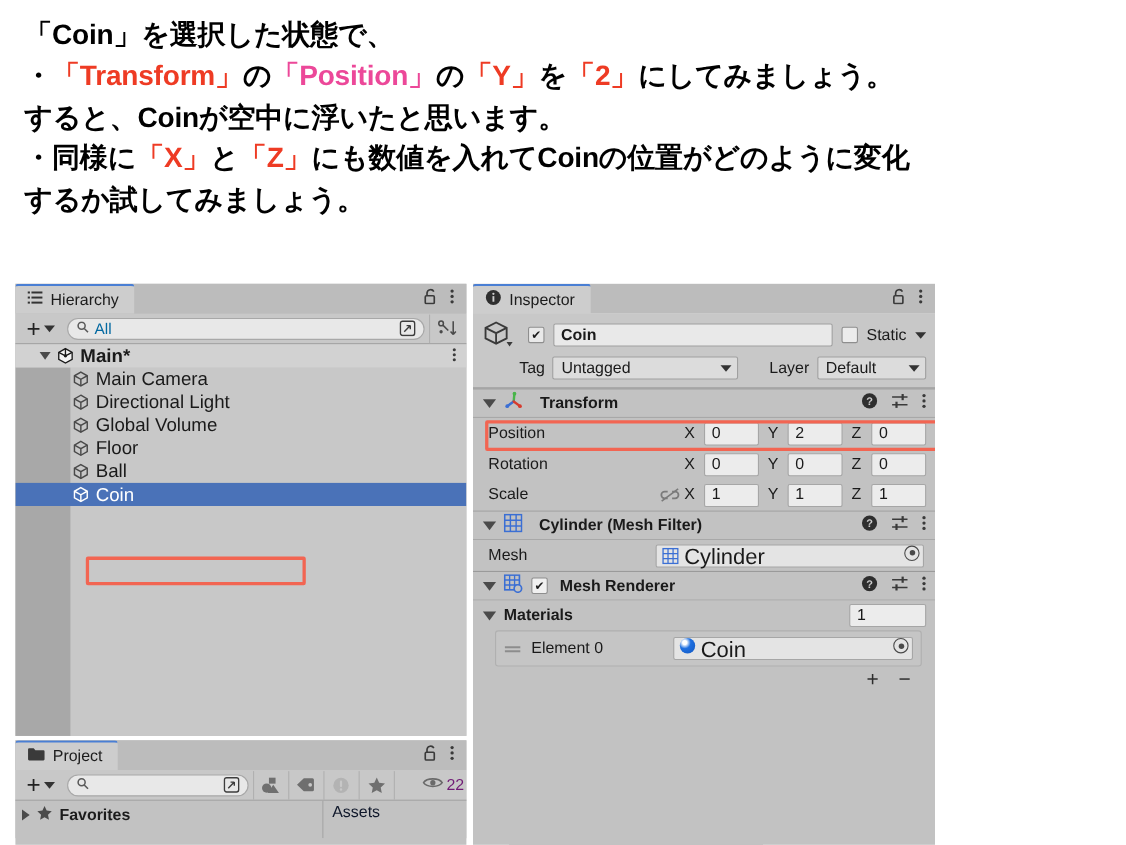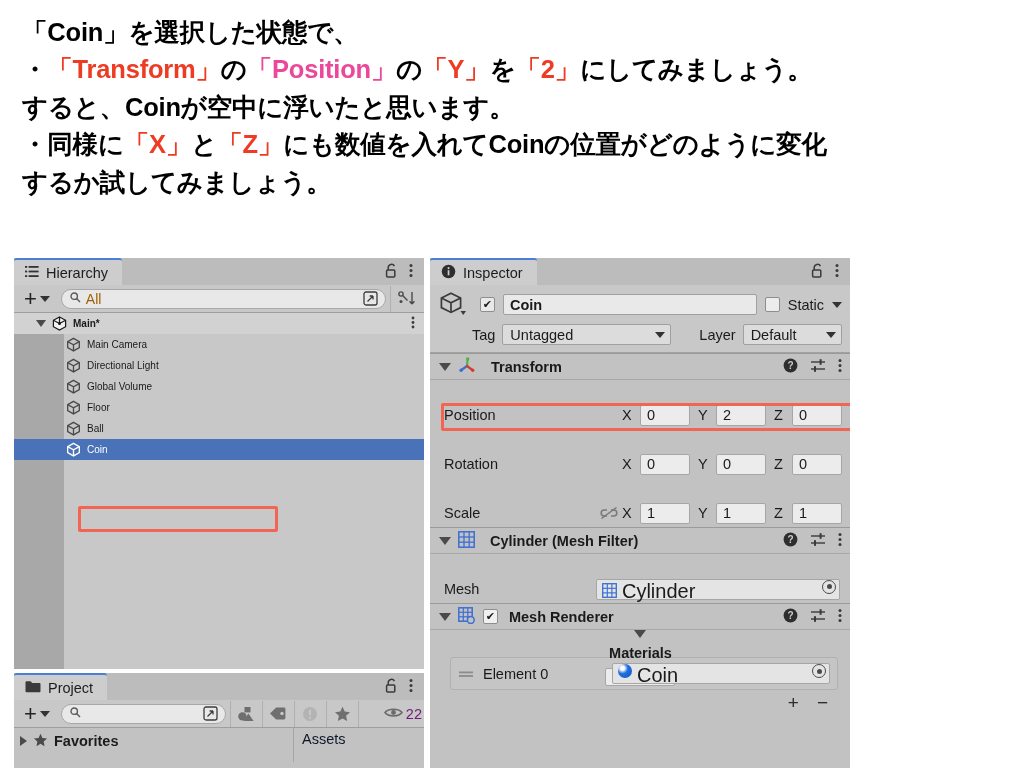--- a/index.html
+++ b/index.html
@@ -70,42 +70,42 @@
     width: 0; height: 0; border-left: 5px solid transparent;
     border-right: 5px solid transparent; border-top: 6px solid #333;
   }
   .searchfield {
     flex: 1; height: 20px; background: #e8e8e8;
     border: 1px solid #a8a8a8; border-radius: 10px;
     display: flex; align-items: center; padding: 0 2px 0 8px;
     margin: 0 4px;
   }
   .searchfield .srch-ico { color: #5a5a5a; font-size: 11px; margin-right: 5px; }
-  .searchfield .srch-txt { flex: 1; color: #a16207; font-size: 14px; }
+  .searchfield .srch-txt { flex: 1; color: #0369a1; font-size: 14px; }
   .sq-btn {
     width: 24px; height: 22px; display: flex;
     align-items: center; justify-content: center; color: #3d3d3d;
   }
   .tool-ico-box {
     width: 32px; height: 26px; display: flex; align-items: center;
     justify-content: center; border-left: 1px solid #b0b0b0; color: #6f6f6f;
   }
   .eye-cnt { display: flex; align-items: center; gap: 3px;
     padding-left: 25px; border-left: 1px solid #b0b0b0; color: #701a75;
     height: 26px; font-size: 14.5px; }
 
   
   .hier-body { flex: 1; background: #c8c8c8; position: relative; overflow: hidden; }
   .gutter {
     position: absolute; left: 0; top: 21px; width: 50px; bottom: 0;
     background: #a8a8a8;
   }
   .row {
     height: 21px; display: flex; align-items: center;
-    position: relative; font-size: 10px; padding-left: 52px;
+    position: relative; font-size: 17px; padding-left: 52px;
   }
   .row.scene-row {
     background: #d2d2d2; padding-left: 22px; font-weight: bold;
   }
   .row.selected { background: #4a72b8; color: #ffffff; }
   .row .tri {
     width: 0; height: 0; border-left: 5.5px solid transparent;
     border-right: 5.5px solid transparent; border-top: 7px solid #4a4a4a;
     margin-right: 6px;
   }
@@ -164,21 +164,21 @@
   }
   .comp-header .tri {
     width: 0; height: 0; border-left: 6px solid transparent;
     border-right: 6px solid transparent; border-top: 8px solid #4a4a4a;
   }
   .comp-header .title { margin-left: 8px; flex: 1; }
   .comp-header .hdr-icons { display: flex; align-items: center; gap: 12px; color: #3a3a3a; }
 
   .prop-row {
     height: 28px; display: flex; align-items: center;
-    padding-left: 14px; font-size: 14.5px; background: #c2c2c2; margin-top: 21px;
+    padding-left: 14px; font-size: 14.5px; background: #c2c2c2;
   }
   .prop-label { width: 152px; }
   .axis-group { display: flex; align-items: center; flex: 1; gap: 0; }
   .axis-cell { display: flex; align-items: center; flex: 1; gap: 7px; padding-right: 8px; }
   .axis-cell .ax { width: 11px; text-align: left; }
   .numfield {
     flex: 1; height: 21px; background: #ececec; border: 1px solid #a6a6a6;
     border-radius: 2px; display: flex; align-items: center; padding: 0 6px;
     font-size: 14.5px;
   }
@@ -195,21 +195,20 @@
     width: 14px; height: 14px; border-radius: 50%;
     border: 1.6px solid #4a4a4a; display: flex;
     align-items: center; justify-content: center;
   }
   .dotbtn i { width: 5px; height: 5px; border-radius: 50%; background: #4a4a4a; display:block; }
 
   .mats-row {
     height: 27px; display: flex; align-items: center; gap: 7px;
     padding: 0 8px 0 9px; font-weight: bold; font-size: 14.5px;
     background: #c2c2c2;
-    flex-direction: column;
   }
   .mats-row .tri {
     width: 0; height: 0; border-left: 6px solid transparent;
     border-right: 6px solid transparent; border-top: 8px solid #4a4a4a;
   }
   .cntfield {
     width: 70px; height: 21px; background: #ececec; border: 1px solid #a6a6a6;
     border-radius: 2px; display: flex; align-items: center; padding: 0 6px;
     font-weight: normal;
   }

